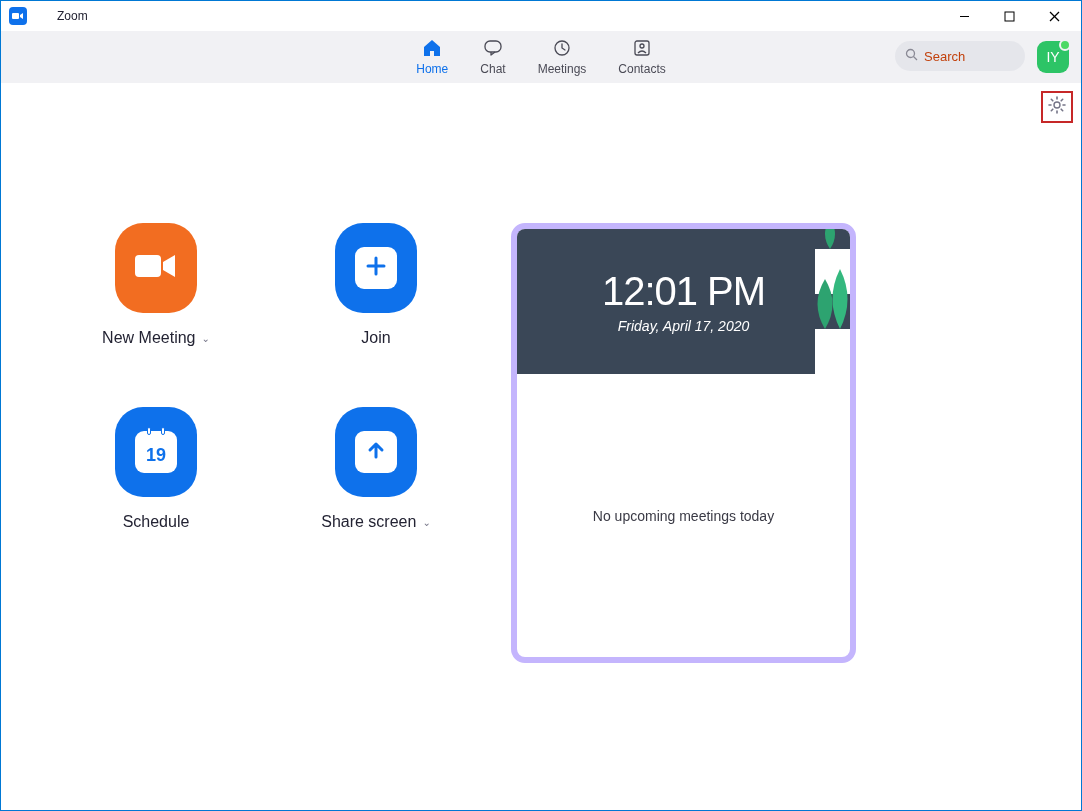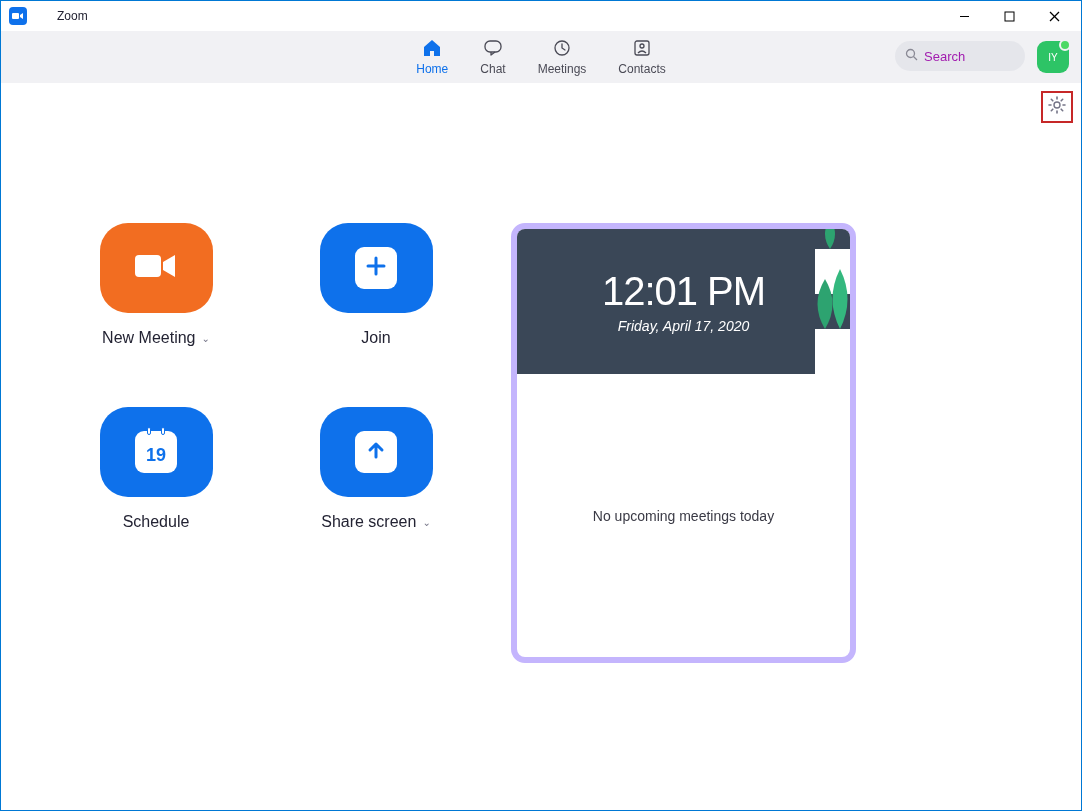--- a/index.html
+++ b/index.html
@@ -35,27 +35,27 @@
   padding: 0 12px; position: relative;
 }
 .nav-tabs { display: flex; gap: 32px; margin: 16px auto; }
 .nav-tab { display: flex; flex-direction: column; align-items: center; gap: 2px; cursor: pointer; font-size: 12px; color: #4a4a55; }
 .nav-tab.active { color: #0e71eb; }
 .nav-tab .tab-label { font-size: 12px; }
 .search-box {
   position: absolute; right: 56px; top: 10px;
   background: #e5e6eb; border-radius: 15px; height: 30px; width: 130px;
   display: flex; align-items: center; padding: 0 10px; gap: 6px;
-  color: #a21caf; font-size: 13px;
+  color: #c2410c; font-size: 13px;
 }
 .avatar {
   position: absolute; right: 12px; top: 10px;
   width: 32px; height: 32px; background: #2dc466;
   border-radius: 9px; display: flex; align-items: center; justify-content: center;
-  color: #fff; font-size: 10px; font-weight: 500;
+  color: #fff; font-size: 14px; font-weight: 500;
 }
 .avatar::after {
   content: ''; width: 8px; height: 8px; background: #4cd964;
   border: 2px solid #f1f1f4; border-radius: 50%;
   position: absolute; top: -2px; right: -2px;
 }
 
 .content {
   position: relative; height: calc(100% - 82px); background: #fff;
 }
@@ -67,21 +67,21 @@
 
 .main-area {
   display: flex; height: 100%; padding: 140px 80px 80px 80px; gap: 60px;
 }
 .action-grid {
   display: grid; grid-template-columns: 1fr 1fr; column-gap: 70px; row-gap: 60px;
   width: 370px; align-content: start;
 }
 .action-item { display: flex; flex-direction: column; align-items: center; gap: 16px; cursor: pointer; }
 .action-tile {
-  width: 113px; height: 90px; border-radius: 28px;
+  width: 82px; height: 90px; border-radius: 28px;
   display: flex; align-items: center; justify-content: center;
 }
 .tile-orange { background: #f26d21; }
 .tile-blue { background: #0e71eb; }
 .action-label-row { display: flex; align-items: center; gap: 6px; }
 .action-label { font-size: 16px; color: #232333; }
 .chev-down { font-size: 10px; color: #747487; }
 
 .tile-inner-box {
   width: 42px; height: 42px; background: #fff; border-radius: 9px;

